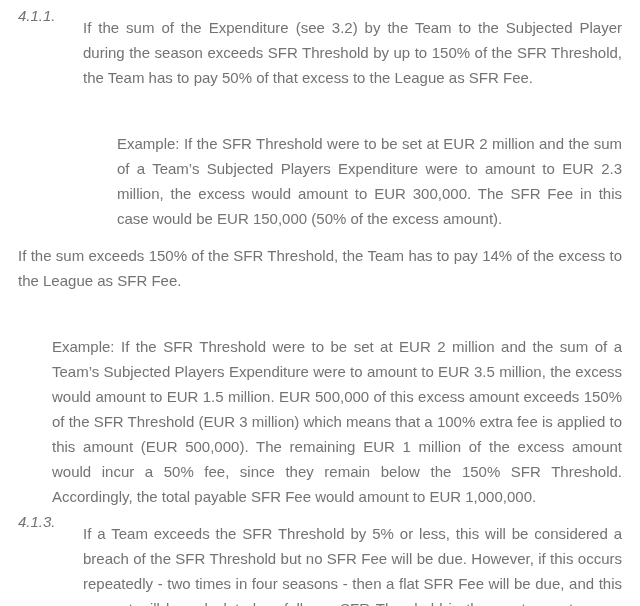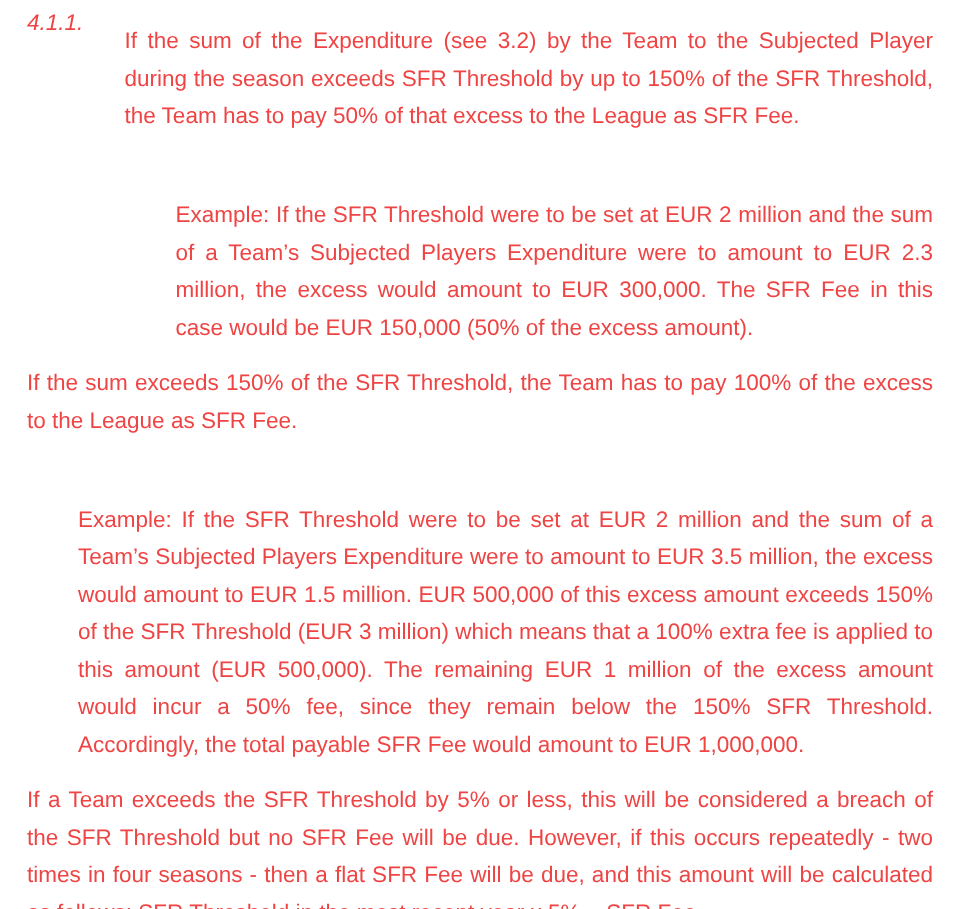--- a/index.html
+++ b/index.html
@@ -13,21 +13,21 @@
     overflow: hidden;
   }
   .doc {
     box-sizing: border-box;
     width: 640px;
     height: 606px;
     padding: 3px 18px 0 18px;
     font-family: "Liberation Sans", sans-serif;
     font-size: 15px;
     line-height: 25px;
-    color: #ef4444;
+    color: #737373;
     -webkit-font-smoothing: antialiased;
   }
   .clause {
     display: flex;
     align-items: flex-start;
   }
   .clause-number {
     flex: 0 0 65px;
     font-style: italic;
     white-space: nowrap;
@@ -56,24 +56,25 @@
   <div class="clause">
     <div class="clause-number">4.1.1.</div>
     <div class="clause-content">
       <div class="clause-body">If the sum of the Expenditure (see 3.2) by the Team to the Subjected Player during the season exceeds SFR Threshold by up to 150% of the SFR Threshold, the Team has to pay 50% of that excess to the League as SFR Fee.</div>
       <div class="clause-example">Example: If the SFR Threshold were to be set at EUR 2 million and the sum of a Team’s Subjected Players Expenditure were to amount to EUR 2.3 million, the excess would amount to EUR 300,000. The SFR Fee in this case would be EUR 150,000 (50% of the excess amount).</div>
     </div>
   </div>
 
   <div class="clause">
     <div class="clause-content">
-      <div class="clause-body">If the sum exceeds 150% of the SFR Threshold, the Team has to pay 100% of the excess to the League as SFR Fee.</div>
+      <div class="clause-body">If the sum exceeds 150% of the SFR Threshold, the Team has to pay 14% of the excess to the League as SFR Fee.</div>
       <div class="clause-example">Example: If the SFR Threshold were to be set at EUR 2 million and the sum of a Team’s Subjected Players Expenditure were to amount to EUR 3.5 million, the excess would amount to EUR 1.5 million. EUR 500,000 of this excess amount exceeds 150% of the SFR Threshold (EUR 3 million) which means that a 100% extra fee is applied to this amount (EUR 500,000). The remaining EUR 1 million of the excess amount would incur a 50% fee, since they remain below the 150% SFR Threshold. Accordingly, the total payable SFR Fee would amount to EUR 1,000,000.</div>
     </div>
   </div>
 
   <div class="clause">
+    <div class="clause-number">4.1.3.</div>
     <div class="clause-content">
       <div class="clause-body">If a Team exceeds the SFR Threshold by 5% or less, this will be considered a breach of the SFR Threshold but no SFR Fee will be due. However, if this occurs repeatedly - two times in four seasons - then a flat SFR Fee will be due, and this amount will be calculated as follows: SFR Threshold in the most recent year x 5% = SFR Fee.</div>
     </div>
   </div>
 
 </div>
 
 </body></html>

